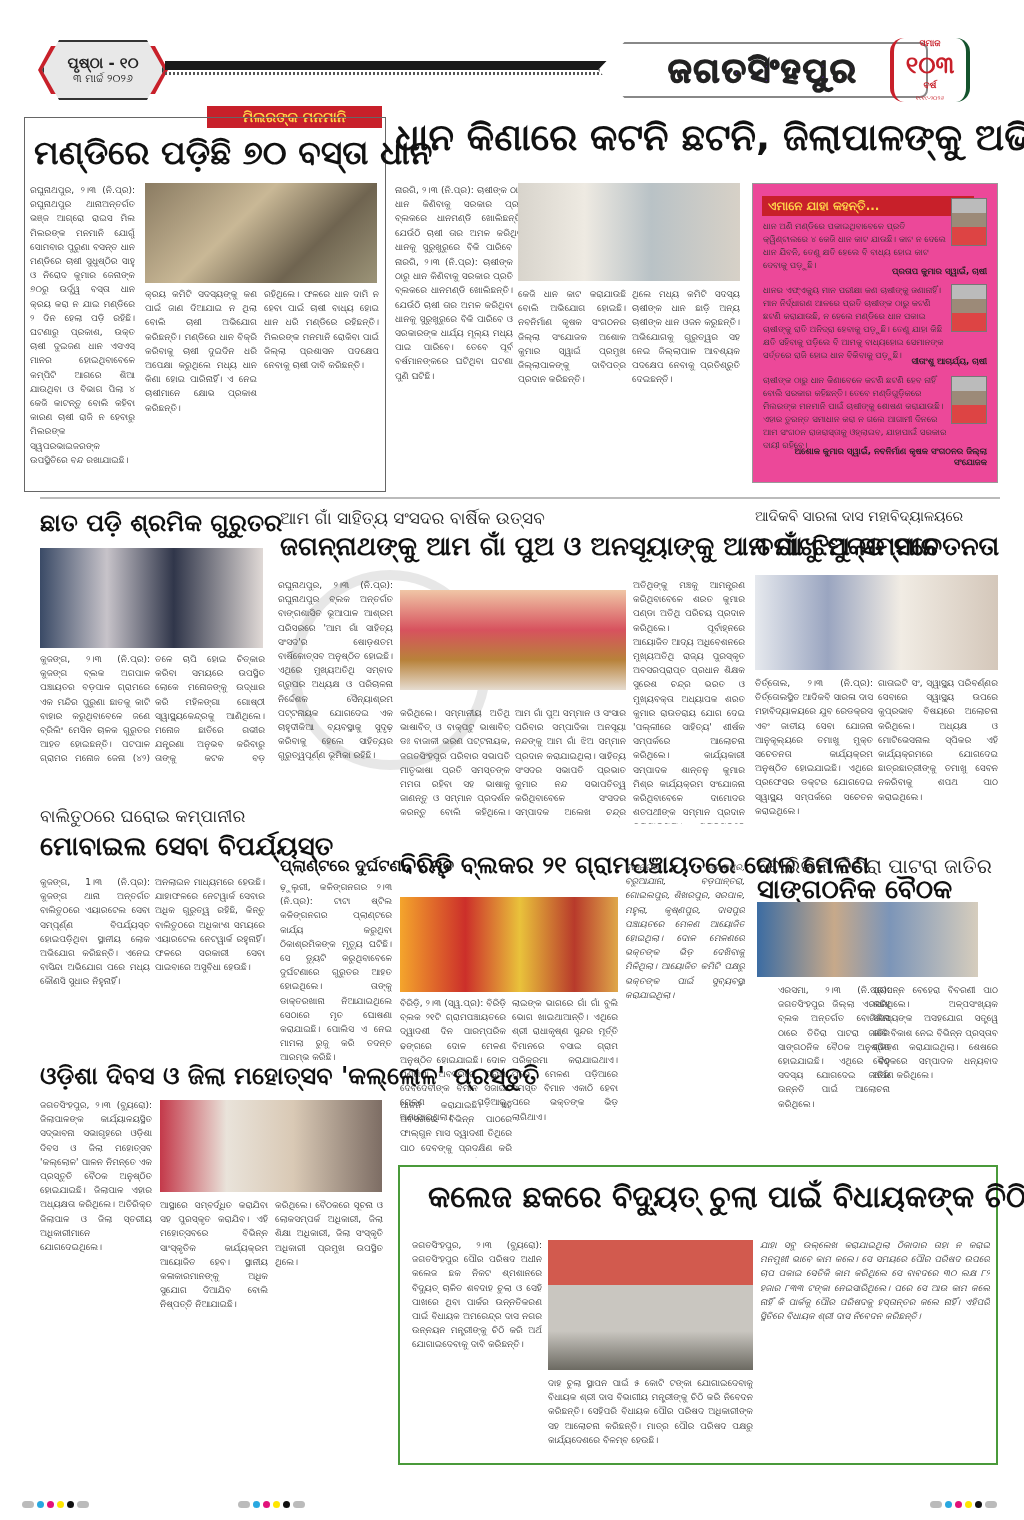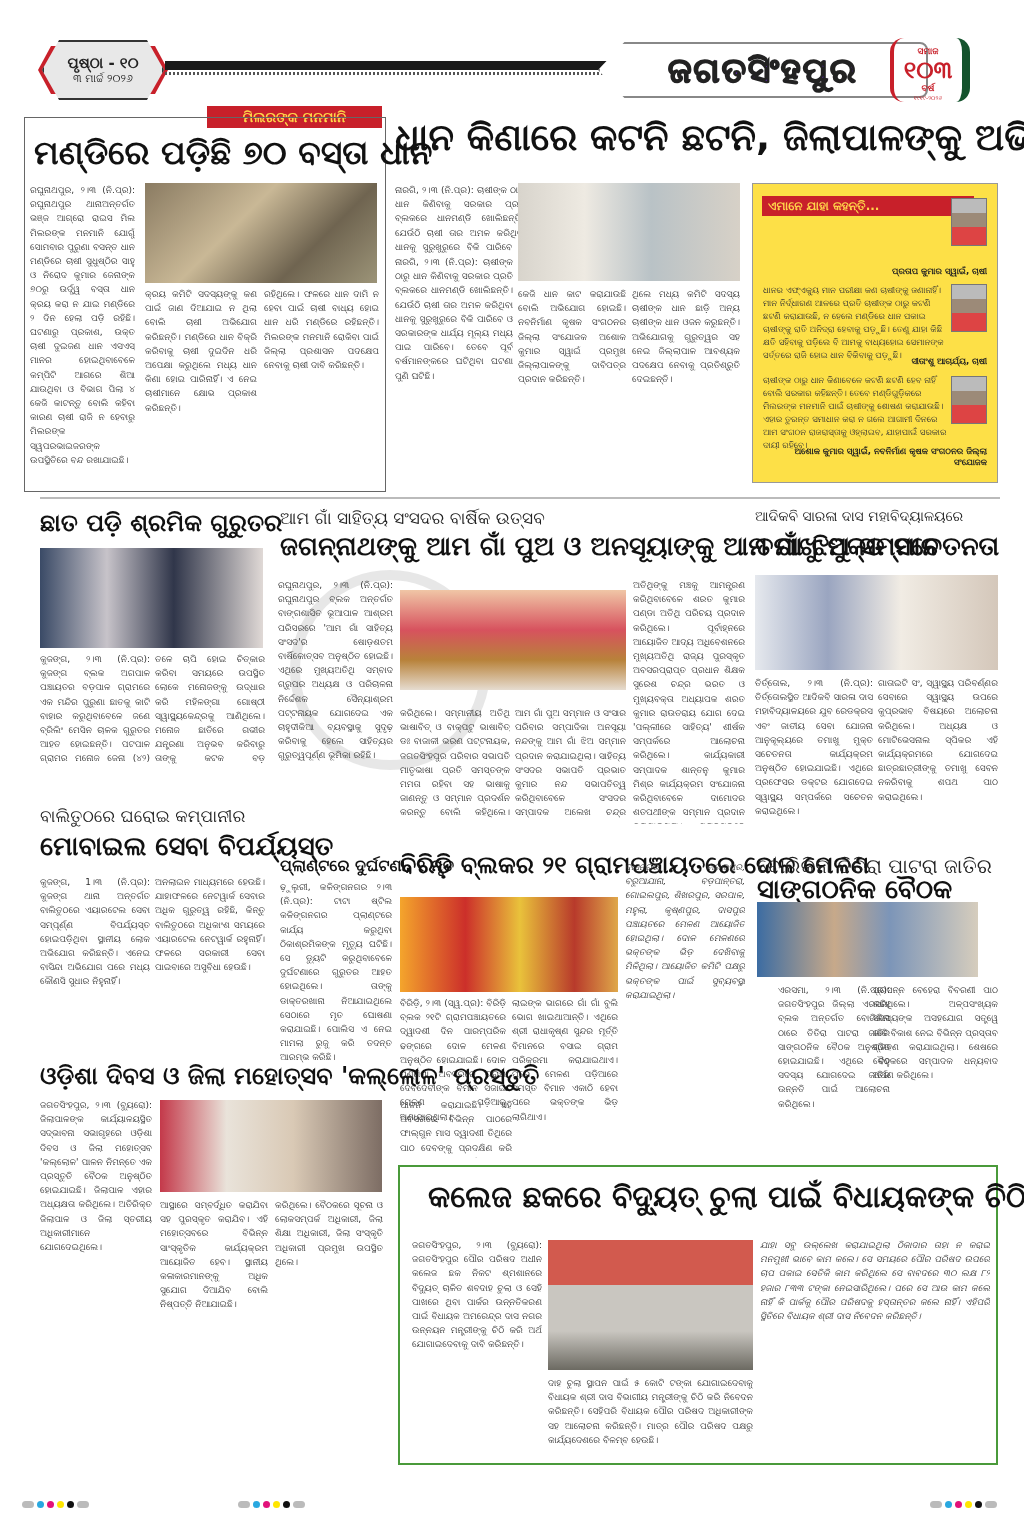--- a/index.html
+++ b/index.html
@@ -27,39 +27,39 @@
     background: repeating-linear-gradient(90deg, #555 0 2px, transparent 2px 4px); }
   .section-tab {
     left: 598px; top: 42px; width: 330px; height: 56px; background: #fff;
     border: 2px solid #888; border-radius: 0 8px 8px 0;
     clip-path: polygon(8% 0, 100% 0, 100% 100%, 8% 100%, 0 50%);
     display: flex; align-items: center; justify-content: center;
   }
   .section-title { font-size: 34px; font-weight: bold; color: #6d28d9;
     -webkit-text-stroke: 1.5px #222; letter-spacing: 2px; }
   .logo-box { left: 890px; top: 38px; width: 80px; height: 64px;
-    border-left: 4px solid #c8202a; border-right: 8px solid #14532d; border-radius: 14px;
-    display: flex; flex-direction: column; align-items: center; justify-content: flex-end; }
+    border-left: 4px solid #c8202a; border-right: 4px solid #14532d; border-radius: 14px;
+    display: flex; flex-direction: column; align-items: center; justify-content: space-between; }
   .logo-small { font-size: 9px; color: #c8202a; font-weight: bold; }
   .logo-num { font-size: 24px; color: #c8202a; font-weight: bold; line-height: 26px; }
   .logo-years { font-size: 6px; color: #c8202a; }
 
   
   .body-text { font-size: 9px; line-height: 14.2px; color: #333; text-align: justify; overflow: hidden; }
   .hl { font-weight: bold; color: #111; line-height: 1.1; white-space: nowrap; }
   .kicker { color: #222; white-space: nowrap; }
   .photo { background: linear-gradient(135deg, #8a7b62, #c9b896 40%, #6f6450 70%, #9c9478); overflow: hidden; }
   .rule-h { height: 2px; background: #bbb; }
 
   
   .red-tag { left: 207px; top: 106px; width: 175px; height: 22px; background: #c8202a;
     color: #ffd54a; font-weight: bold; font-size: 14px; display: flex; align-items: center; justify-content: center; }
 
   .box-story { border: 1px solid #666; }
-  .quote-box { left: 752px; top: 183px; width: 246px; height: 300px; border: 1px solid #999; background: #fde047; }
+  .quote-box { left: 752px; top: 183px; width: 246px; height: 300px; border: 1px solid #999; background: #ec4899; }
   .quote-head { position: absolute; left: 9px; top: 12px; width: 212px; height: 20px; background: #c8202a;
     color: #ffd54a; font-size: 12px; font-weight: bold; padding-left: 6px; line-height: 20px; }
   .quote-photo { position: absolute; width: 36px; height: 48px; border: 1px solid #777;
     background: linear-gradient(180deg, #bbb 0 30%, #9c8a78 30% 60%, #d44 60%); }
   .quote-text { position: absolute; font-size: 8.5px; line-height: 13px; color: #333; }
   .quote-by { position: absolute; right: 10px; font-size: 8.5px; font-weight: bold; color: #222; }
 
   .green-box { left: 398px; top: 1165px; width: 600px; height: 300px; border: 2px solid #4a9a3a; }
 
   .color-dots { display: flex; gap: 3px; align-items: center; }
@@ -99,20 +99,21 @@
 <div class="abs hl" style="left:395px; top:118px; font-size:37px;">ଧାନ କିଣାରେ କଟନି ଛଟନି, ଜିଲାପାଳଙ୍କୁ ଅଭିଯୋଗ</div>
 <div class="abs body-text" style="left:395px; top:183px; width:130px; height:70px;">ନାରଗି, ୨।୩ (ନି.ପ୍ର): ଚାଷୀଙ୍କ ଠାରୁ ଧାନ କିଣିବାକୁ ସରକାର ପ୍ରତି ବ୍ଲକରେ ଧାନମଣ୍ଡି ଖୋଲିଛନ୍ତି। ଯେଉଁଠି ଚାଷୀ ତାର ଅମଳ କରିଥିବା ଧାନକୁ ସୁରୁଖୁରୁରେ ବିକି ପାରିବେ ଓ ସରକାରଙ୍କ ଧାର୍ଯ୍ୟ ମୂଲ୍ୟ ମଧ୍ୟ ପାଇ ପାରିବେ। ତେବେ ପୂର୍ବ ବର୍ଷମାନଙ୍କରେ ଘଟିଥିବା ଘଟଣା ପୁଣି ଘଟିଛି।</div>
 <div class="abs photo" style="left:518px; top:183px; width:222px; height:98px; background:linear-gradient(90deg,#d8d4cc,#eeeae2 30%,#b9c2c6 60%,#d7d1c7);"></div>
 <div class="abs body-text" style="left:395px; top:255px; width:118px; height:228px;">ନାରଗି, ୨।୩ (ନି.ପ୍ର): ଚାଷୀଙ୍କ ଠାରୁ ଧାନ କିଣିବାକୁ ସରକାର ପ୍ରତି ବ୍ଲକରେ ଧାନମଣ୍ଡି ଖୋଲିଛନ୍ତି। ଯେଉଁଠି ଚାଷୀ ତାର ଅମଳ କରିଥିବା ଧାନକୁ ସୁରୁଖୁରୁରେ ବିକି ପାରିବେ ଓ ସରକାରଙ୍କ ଧାର୍ଯ୍ୟ ମୂଲ୍ୟ ମଧ୍ୟ ପାଇ ପାରିବେ। ତେବେ ପୂର୍ବ ବର୍ଷମାନଙ୍କରେ ଘଟିଥିବା ଘଟଣା ପୁଣି ଘଟିଛି।</div>
 <div class="abs body-text" style="left:518px; top:287px; width:108px; height:196px;">କେଜି ଧାନ କାଟ କରାଯାଉଛି ବୋଲି ଅଭିଯୋଗ ହୋଇଛି। ନବନିର୍ମାଣ କୃଷକ ସଂଗଠନର ଜିଲ୍ଲା ସଂଯୋଜକ ଅଶୋକ କୁମାର ସ୍ୱାଇଁ ପ୍ରମୁଖ ଜିଲ୍ଲାପାଳଙ୍କୁ ଦାବିପତ୍ର ପ୍ରଦାନ କରିଛନ୍ତି।</div>
 <div class="abs body-text" style="left:632px; top:287px; width:108px; height:196px;">ଥିଲେ ମଧ୍ୟ କମିଟି ସଦସ୍ୟ ଚାଷୀଙ୍କ ଧାନ ଛାଡ଼ି ଅନ୍ୟ ଚାଷୀଙ୍କ ଧାନ ଓଜନ କରୁଛନ୍ତି। ଅଭିଯୋଗକୁ ଗୁରୁତ୍ୱର ସହ ନେଇ ଜିଲ୍ଲାପାଳ ଆବଶ୍ୟକ ପଦକ୍ଷେପ ନେବାକୁ ପ୍ରତିଶ୍ରୁତି ଦେଇଛନ୍ତି।</div>
 
 <div class="abs quote-box">
   <div class="quote-head">ଏମାନେ ଯାହା କହନ୍ତି...</div>
   <div class="quote-photo" style="left:198px; top:14px;"></div>
+  <div class="quote-text" style="left:10px; top:36px; width:184px;">ଧାନ ଅଣି ମଣ୍ଡିରେ ପକାଇଥିବାବେଳେ ପ୍ରତି କ୍ୱିଣ୍ଟାଲରେ ୪ କେଜି ଧାନ କାଟ ଯାଉଛି। କାଟ ନ ଦେଲେ ଧାନ ଯିବନି, ତେଣୁ କ୍ଷତି ହେଲେ ବି ବାଧ୍ୟ ହୋଇ କାଟ ଦେବାକୁ ପଡ଼ୁଛି।</div>
   <div class="quote-by" style="top:82px;">ପ୍ରତାପ କୁମାର ସ୍ୱାଇଁ, ଚାଷୀ</div>
   <div class="quote-photo" style="left:198px; top:100px;"></div>
   <div class="quote-text" style="left:10px; top:100px; width:184px;">ଧାନର ଏଫ୍‌ଏକ୍ୟୁ ମାନ ପରୀକ୍ଷା କଣ ଚାଷୀଙ୍କୁ ଜଣାନାହିଁ। ମାନ ନିର୍ଦ୍ଧାରଣ ଆଳରେ ପ୍ରତି ଚାଷୀଙ୍କ ଠାରୁ କଟଣି ଛଟଣି କରାଯାଉଛି, ନ ହେଲେ ମଣ୍ଡିରେ ଧାନ ପକାଇ ଚାଷୀଙ୍କୁ ରାତି ଅନିଦ୍ରା ହେବାକୁ ପଡ଼ୁଛି। ତେଣୁ ଯାହା କିଛି କ୍ଷତି ସହିବାକୁ ପଡ଼ିଲେ ବି ଆମକୁ ବାଧ୍ୟହୋଇ ସେମାନଙ୍କ ସର୍ତ୍ତରେ ରାଜି ହୋଇ ଧାନ ବିକିବାକୁ ପଡ଼ୁଛି।</div>
   <div class="quote-by" style="top:172px;">ସୀତାଂଶୁ ଆଚାର୍ଯ୍ୟ, ଚାଷୀ</div>
   <div class="quote-photo" style="left:198px; top:192px;"></div>
   <div class="quote-text" style="left:10px; top:190px; width:184px;">ଚାଷୀଙ୍କ ଠାରୁ ଧାନ କିଣାବେଳେ କଟଣି ଛଟଣି ହେବ ନାହିଁ ବୋଲି ସରକାର କହିଛନ୍ତି। ତେବେ ମଣ୍ଡିଗୁଡ଼ିକରେ ମିଲରଙ୍କ ମନମାନି ପାଇଁ ଚାଷୀଙ୍କୁ ଶୋଷଣ କରାଯାଉଛି। ଏହାର ତୁରନ୍ତ ସମାଧାନ କରା ନ ଗଲେ ଆଗାମୀ ଦିନରେ ଆମ ସଂଗଠନ ରାଜରାସ୍ତାକୁ ଓହ୍ଲାଇବ, ଯାହାପାଇଁ ସରକାର ଦାୟୀ ରହିବେ।</div>
   <div class="quote-by" style="top:262px; width:220px; text-align:right;">ଅଶୋକ କୁମାର ସ୍ୱାଇଁ, ନବନିର୍ମାଣ କୃଷକ ସଂଗଠନର ଜିଲ୍ଲା ସଂଯୋଜକ</div>
 </div>
 
 <div class="abs rule-h" style="left:40px; top:497px; width:960px;"></div>

